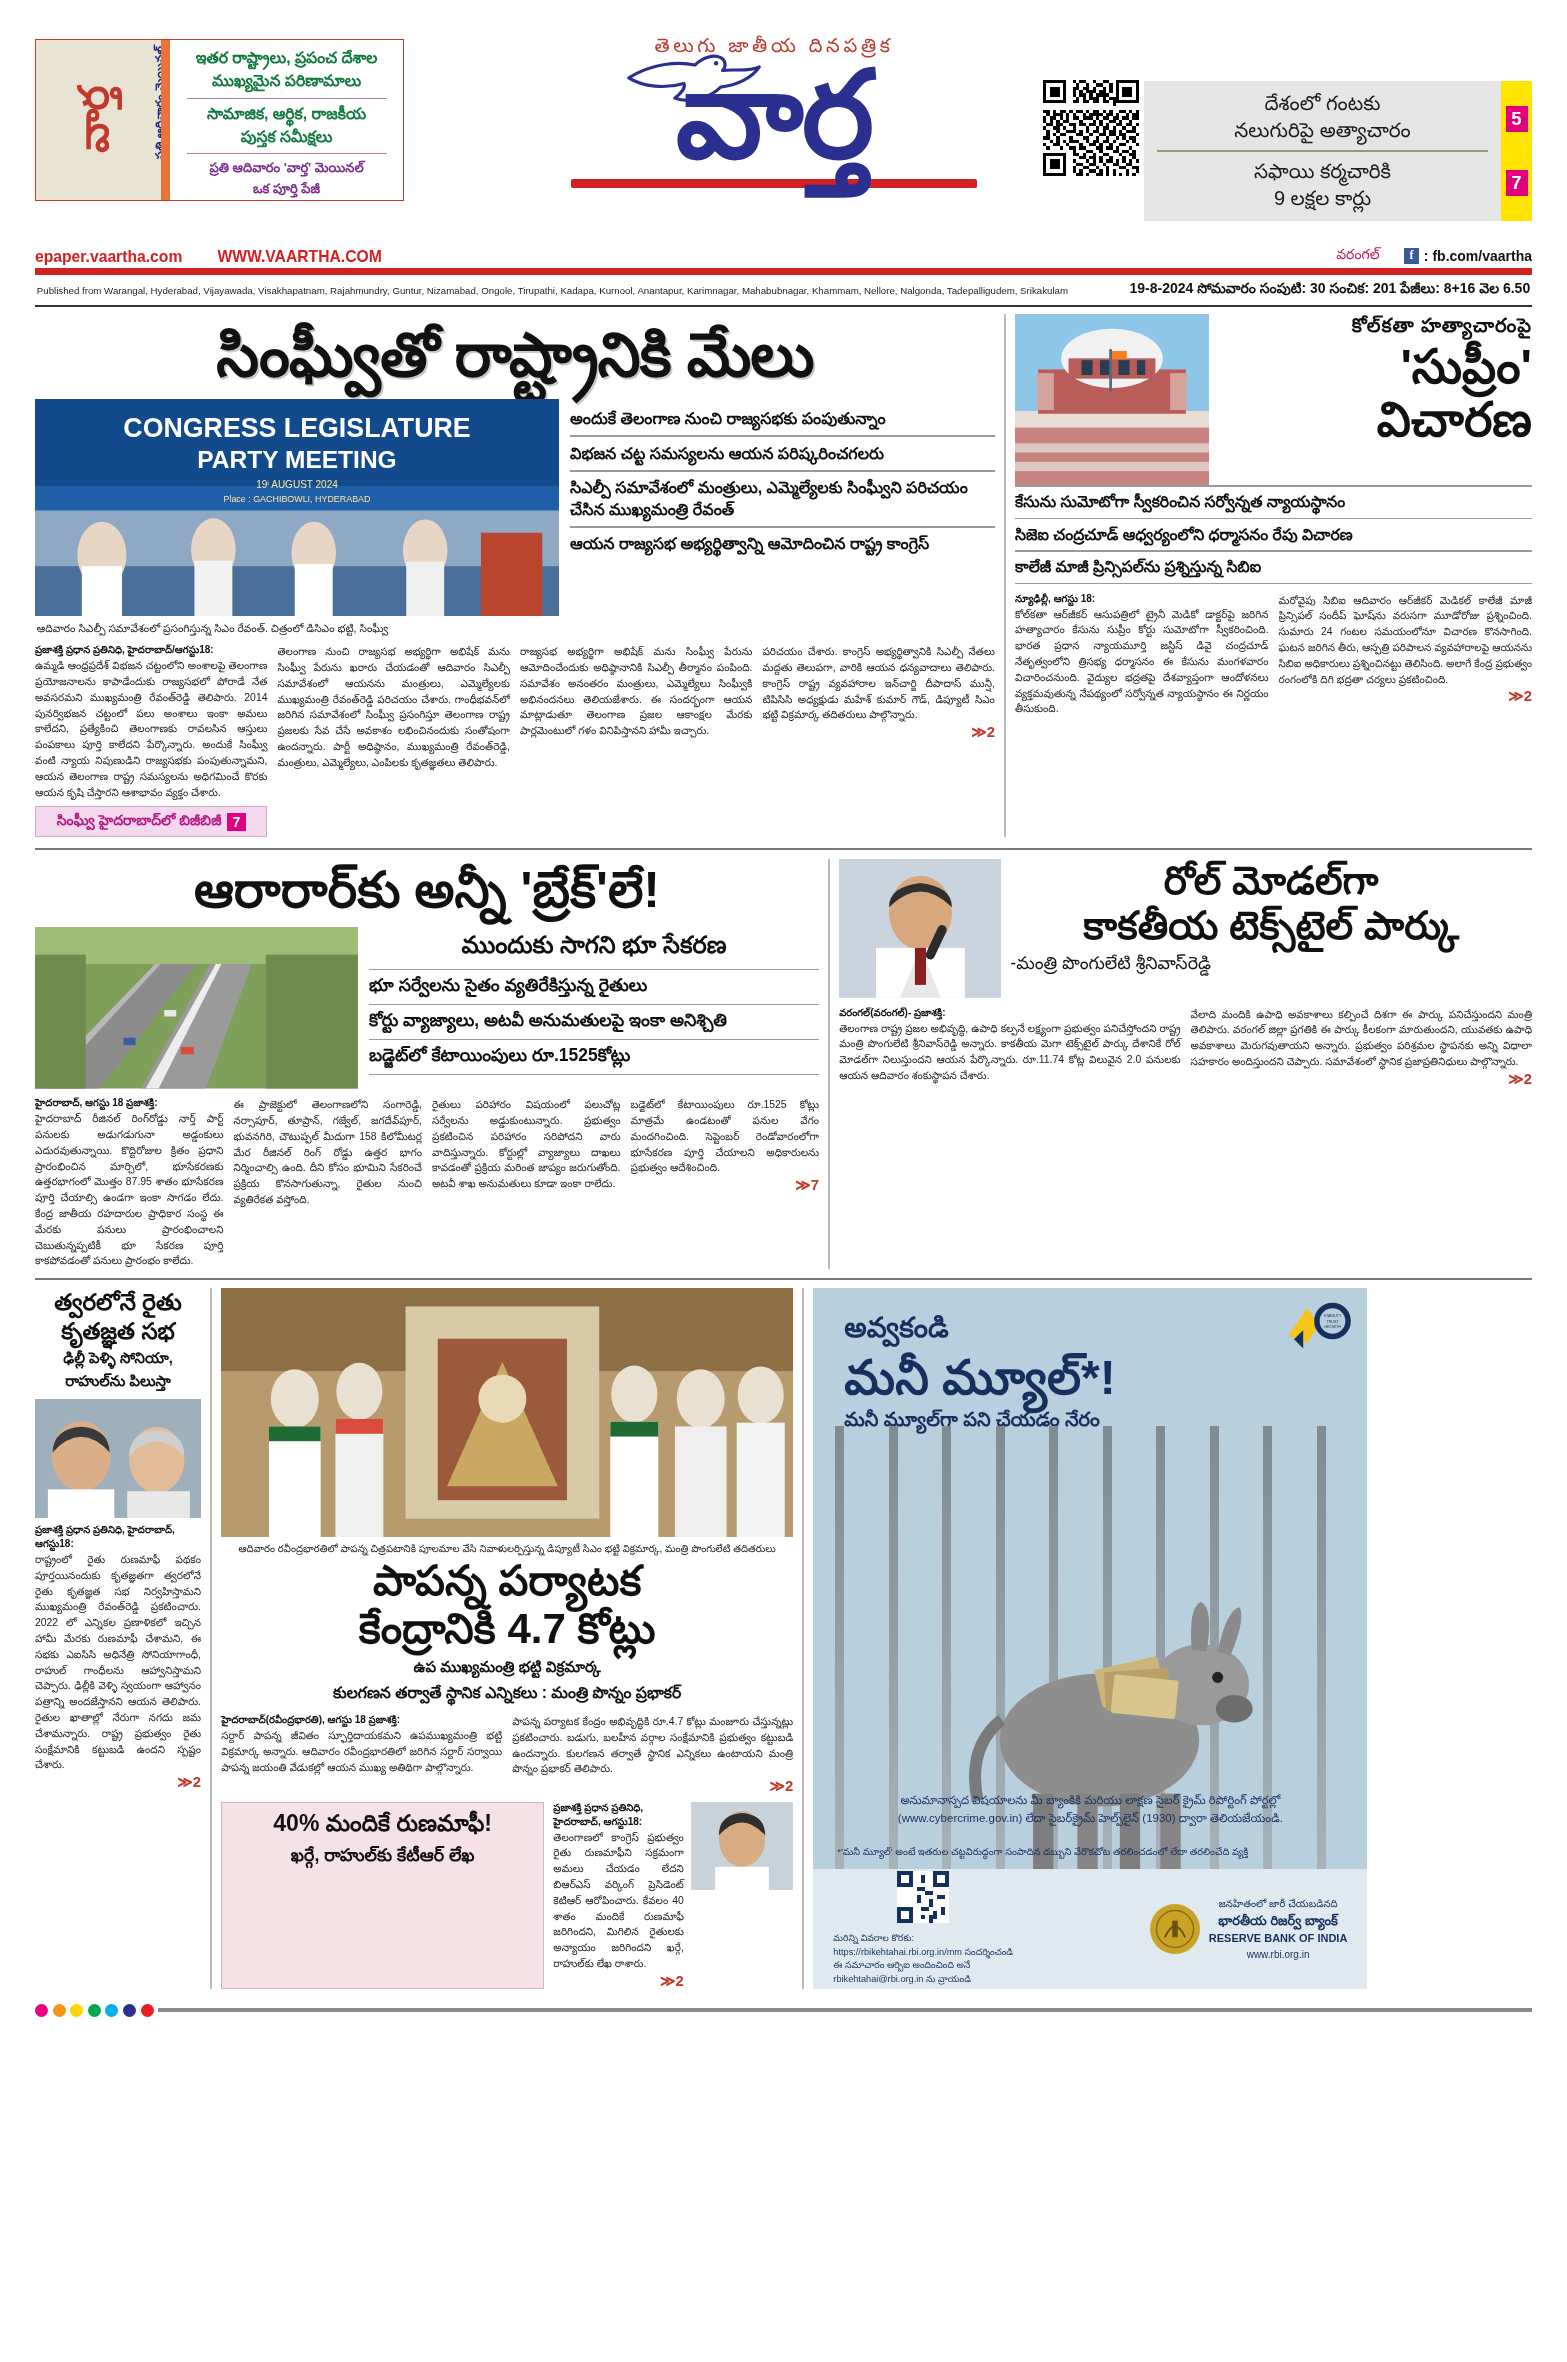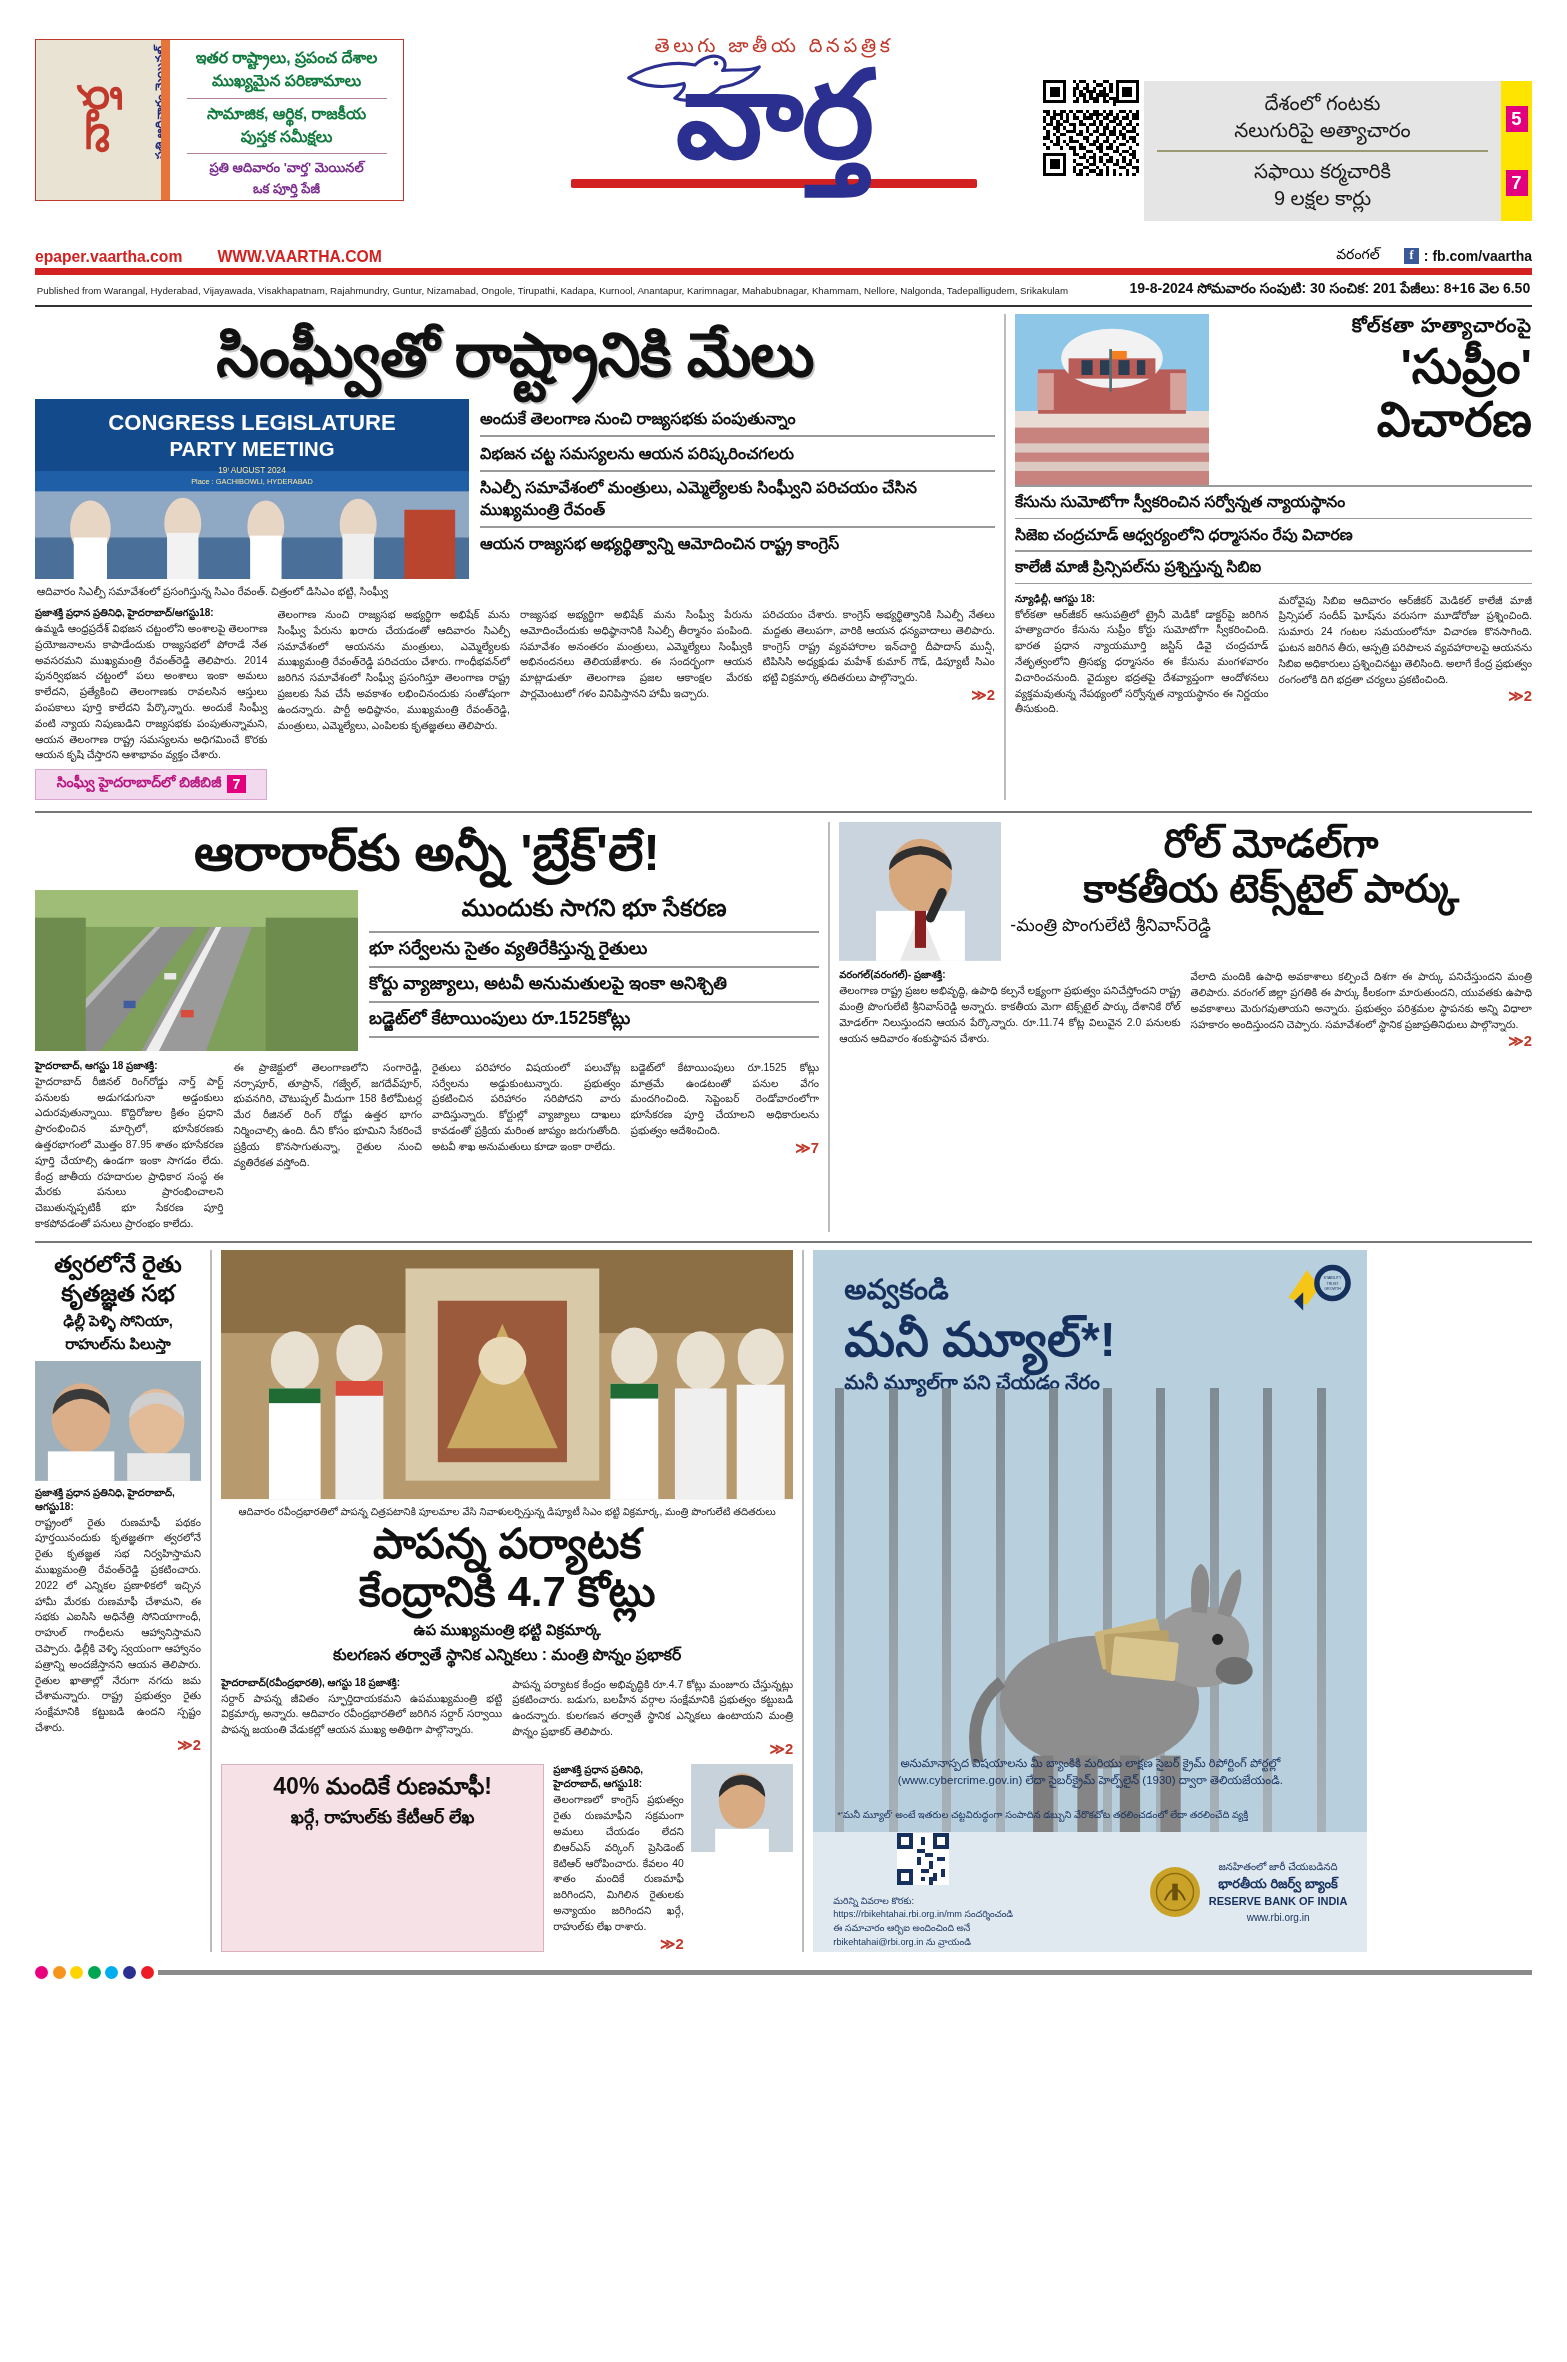--- a/index.html
+++ b/index.html
@@ -54,21 +54,21 @@
   .mh-promo-body .p { font-size:20px; line-height:1.35; color:#1a1a1a; }
   .mh-promo-rule { height:2.8px; background:#9a9a72; margin:5.5px 0; }
   .mh-promo-nums { width:31px; background:#ffe400; display:flex; flex-direction:column; align-items:center; justify-content:space-around; padding:5.5px 0; }
   .pg-badge { background:#e3007f; color:#fff; font-weight:bold; font-size:18.5px; width:22px; height:26px; display:flex; align-items:center; justify-content:center; }
 
   .mh-foot { display:flex; align-items:flex-end; justify-content:space-between; margin-top:3.7px; height:31px; }
   .epaper { color:#d32020; font-weight:bold; font-size:15.7px; }
   .wwwv { color:#d32020; font-weight:bold; font-size:15.7px; margin-left:35px; }
   .mh-foot-left { display:flex; align-items:center; }
   .mh-foot-right { display:flex; align-items:center; gap:24px; }
-  .edition { font-size:14px; color:#000000; }
+  .edition { font-size:14px; color:#be185d; }
   .fb { display:flex; align-items:center; gap:4.6px; font-size:14px; font-weight:bold; color:#111; }
   .fb-icon { width:15.7px;height:15.7px;background:#3b5998;color:#fff;font-weight:bold;font-size:12px;text-align:center;line-height:15.7px;font-family:"Liberation Serif",serif;}
 
   .red-bar { height:6.5px; background:#d32020; margin-top:2.8px; }
   .publine { display:flex; justify-content:space-between; align-items:center; padding:5.5px 1.8px 4.6px; }
   .publine .left { font-size:9.7px; color:#222; }
   .publine .right { font-size:14px; font-weight:bold; color:#111; }
   .thin-rule { height:1.8px; background:#333; }
 
   
@@ -77,21 +77,21 @@
 
   
   .lead { width:960px; }
   .lead-hl {
     font-size:61px; font-weight:bold; text-align:center; letter-spacing:-0.9px;
     line-height:1.15; color:#111;
     text-shadow:1.8px 1.8px 0 #c9c9c9;
     padding:5.5px 0 9.2px;
   }
   .lead-body { display:flex; gap:11px; }
-  .lead-photo { width:434px; }
+  .lead-photo { width:524px; }
   .photo { display:block; width:100%; }
   .lead-caption { font-size:10.6px; line-height:1.4; color:#222; padding:4.6px 1.8px 0; }
   .subhl { flex:1; padding-top:3.7px; }
   .subhl .s { font-size:16px; line-height:1.35; font-weight:bold; color:#111; padding:5.5px 0; }
   .subhl .hr { height:1.8px; background:#999; }
 
   .news-cols { display:flex; gap:10px; margin-top:8.3px; }
   .news-cols .c { flex:1; }
   .dateline { font-size:10px; font-weight:bold; color:#111; }
   .para { font-size:10.4px; line-height:1.52; text-align:justify; color:#1a1a1a; }

